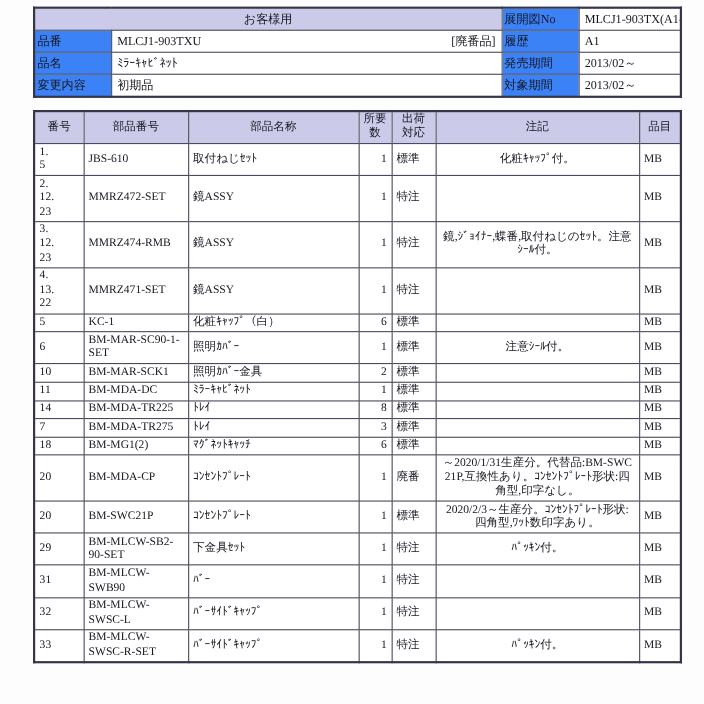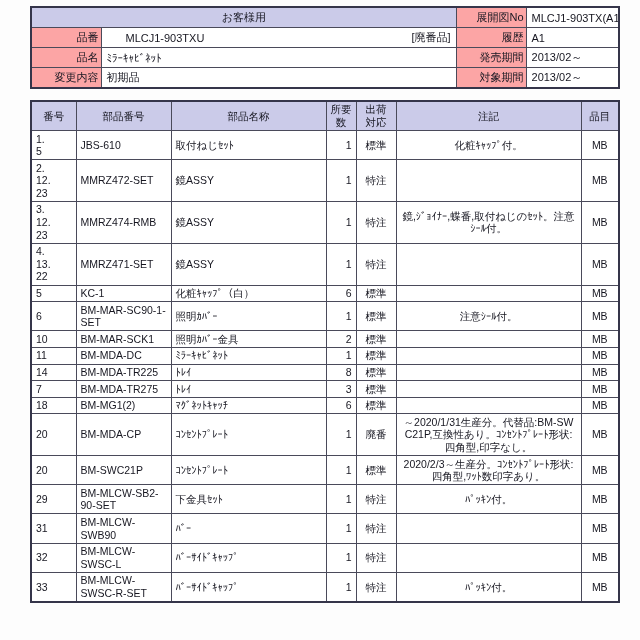--- a/index.html
+++ b/index.html
@@ -1,36 +1,36 @@
 <!DOCTYPE html>
 <html><head>
 <meta charset="utf-8">
 <style>
   html,body{margin:0;padding:0;background:#fdfdfd;width:640px;height:640px;overflow:hidden;}
   body{font-family:"Liberation Sans","DejaVu Sans",sans-serif;color:#161620;
        -webkit-font-smoothing:antialiased;}
   .sheet{padding:6px 0 0 30px;}
-  table{border-collapse:collapse;table-layout:fixed;background:#ffffff;}
+  table{border-collapse:collapse;table-layout:fixed;background:#ffffff;font-family:Liberation Serif, serif;}
   
   .info-table{width:588px;border:2px solid #35354a;font-size:11px;}
   .info-table td{border:1px solid #4a4a5a;padding:1px 5px;height:17px;
                  overflow:hidden;white-space:nowrap;}
-  .info-table .lbl{background:#fca5a5;text-align:right;padding:1px 2px;}
+  .info-table .lbl{background:#3b82f6;text-align:left;padding:1px 2px;}
   .info-table .cust{text-align:center;background:#cbcbe9;}
-  .val-flex{display:flex;justify-content:space-between;align-items:center;margin-left:19px;}
+  .val-flex{display:flex;justify-content:space-between;align-items:center;}
   
   .parts-table{width:588px;border:2px solid #35354a;font-size:10.5px;margin-top:11px;}
   .parts-table th,.parts-table td{border:1px solid #4a4a5a;padding:1.5px 4px;
       line-height:1.2;white-space:pre-line;overflow:hidden;vertical-align:middle;}
   .parts-table thead th{background:#cbcbe9;text-align:center;font-weight:normal;
       height:26px;padding:1px 2px;}
   .c-no{text-align:left;}
   .c-qty{text-align:right;}
-  .c-ship{text-align:center;padding:1.5px 1px;margin-top:20px;}
-  .c-cat{text-align:center;padding:1.5px 1px;}
+  .c-ship{padding:1.5px 1px;margin-top:20px;}
+  .c-cat{text-align:left;padding:1.5px 1px;}
   .c-note{word-break:break-all;text-align:center;}
   .c-part{white-space:nowrap;padding:1.5px 2px 1.5px 4px;}
 </style>
 </head>
 <body>
 
 <div class="sheet">
 
   <table class="info-table">
     <colgroup>

